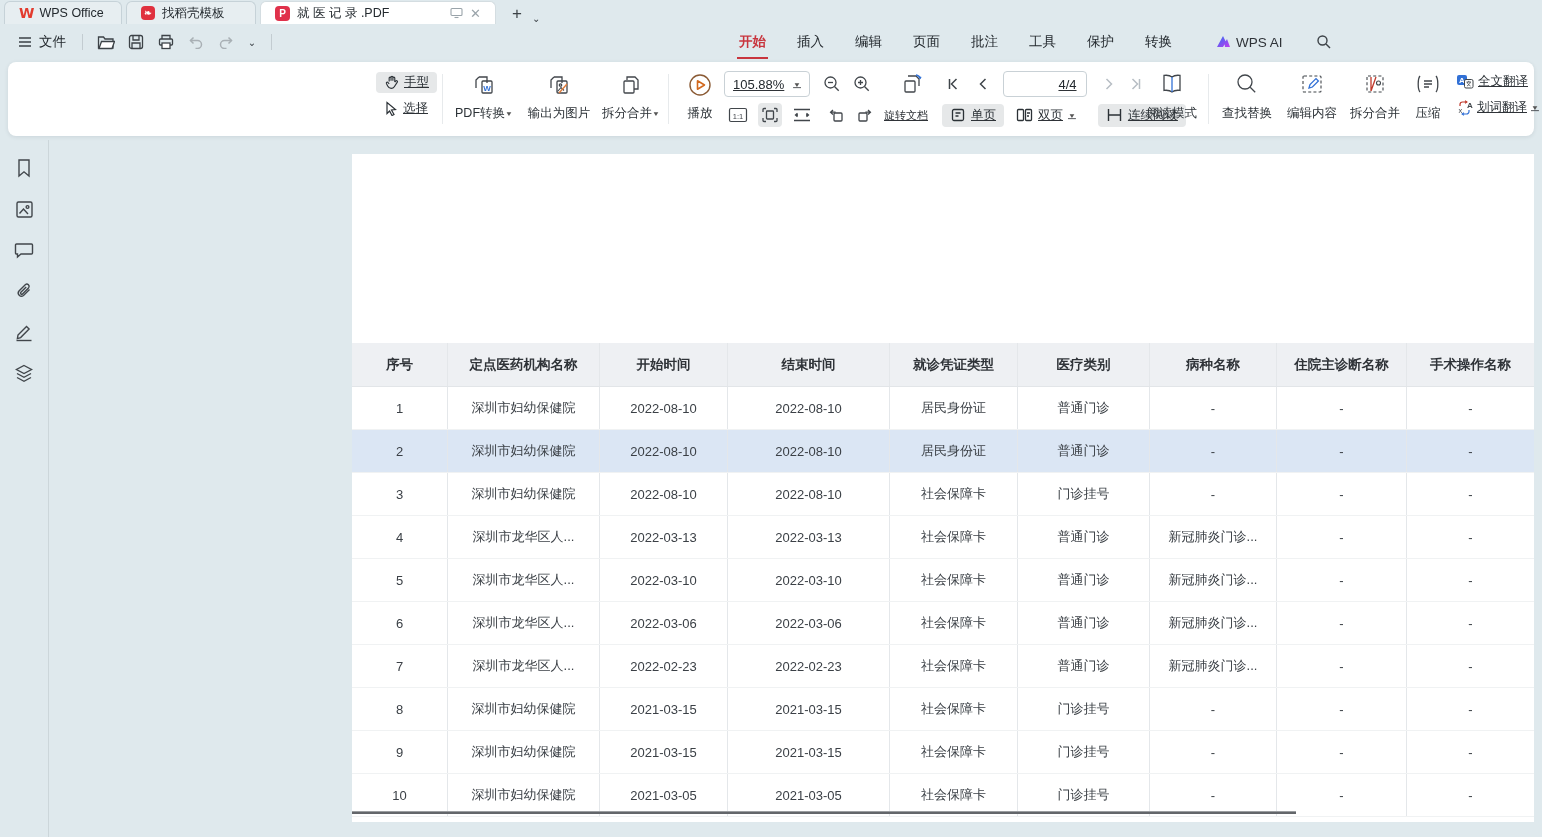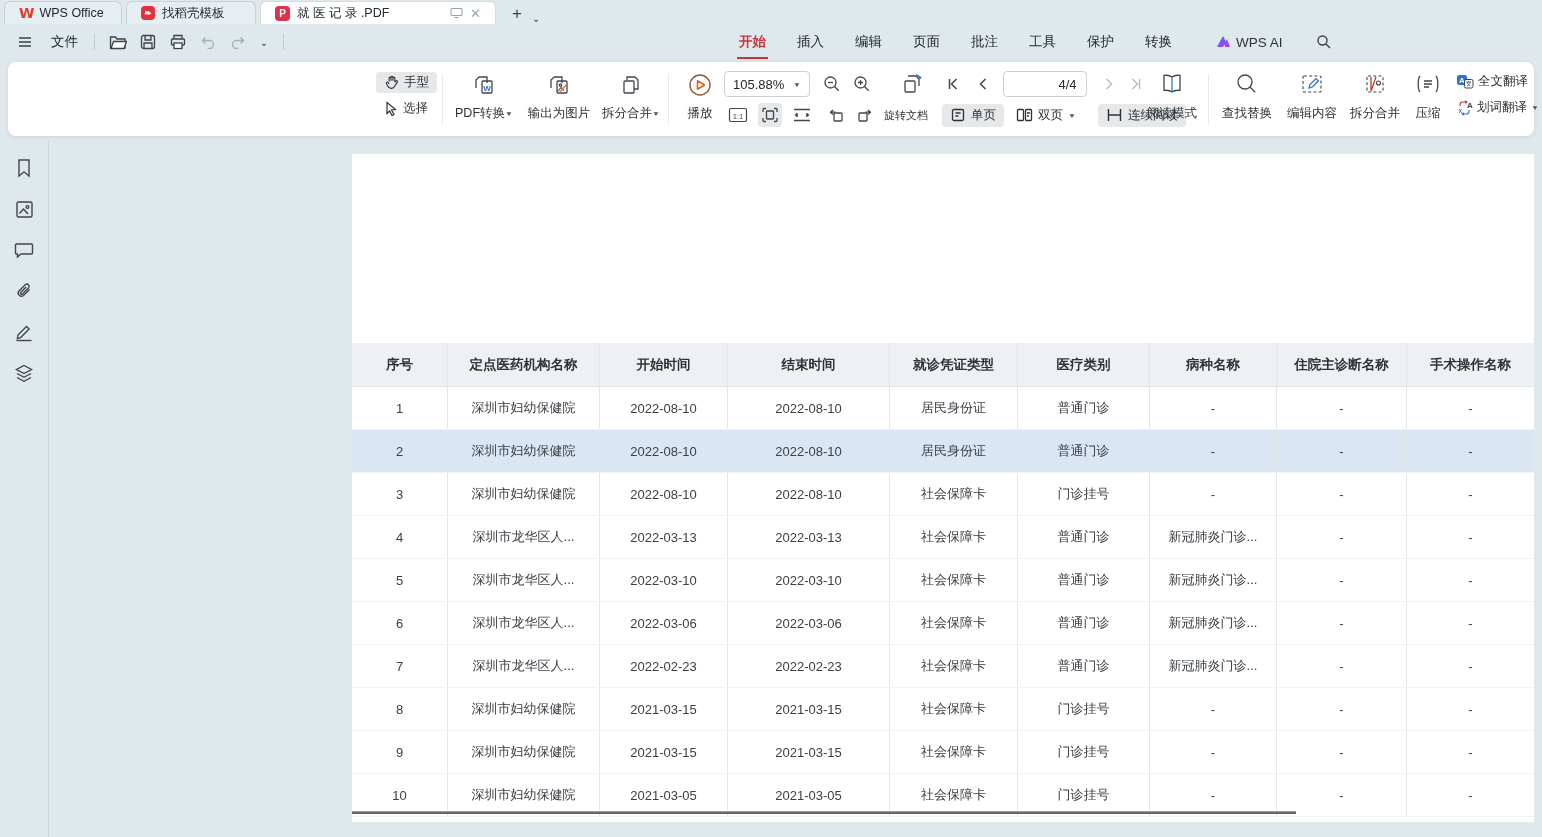--- a/index.html
+++ b/index.html
@@ -19,33 +19,33 @@
                display:flex; align-items:center; justify-content:center; font-weight:bold; }
   .pdf-ic { width:15px; height:15px; border-radius:4px; background:#e0314b; color:#fff; font-size:10px;
             display:flex; align-items:center; justify-content:center; font-weight:bold; }
   .tab-glyph { color:#9aa4aa; font-size:12px; line-height:1; }
   .newtab { font-size:17px; color:#3c4247; margin-left:12px; padding:0 4px; }
   .tab-chev { font-size:10px; color:#3c4247; margin-left:6px; }
 
   
   .menubar { position:absolute; top:24px; left:0; width:100%; height:36px; display:flex; align-items:center; }
   .mb-left { display:flex; align-items:center; gap:4px; padding-left:12px; }
-  .filebtn { display:flex; align-items:center; gap:19px; font-size:13.5px; color:#23292e; padding:4px 6px; }
+  .filebtn { display:flex; align-items:center; gap:7px; font-size:13.5px; color:#23292e; padding:4px 6px; }
   .vline { width:1px; height:16px; background:#c3ccd1; margin:0 6px; }
   .qicon { width:26px; height:24px; display:flex; align-items:center; justify-content:center; }
   .menus { position:absolute; left:737px; top:0; height:36px; display:flex; align-items:center; gap:27px; }
   .menu-item { font-size:13.5px; color:#23292e; padding:4px 2px; position:relative; }
   .menu-item.active { color:#c8353e; font-weight:bold; }
   .menu-item.active::after { content:""; position:absolute; left:0; right:0; bottom:-4px; height:2px; background:#c8353e; }
   .wpsai { display:flex; align-items:center; gap:5px; font-size:13.5px; }
 
   
   .panel { position:absolute; left:8px; top:62px; width:1526px; height:74px; background:#fff;
            border-radius:8px; box-shadow:0 1px 4px rgba(30,50,60,.10); }
-  .tb { position:absolute; } 
+  .tb { position:absolute;text-decoration:underline; } 
   .pill { display:flex; align-items:center; gap:5px; padding:2px 8px; border-radius:4px; font-size:12.5px; color:#2b3136; }
   .pill.on { background:#e6e8e9; }
   .bigbtn { position:absolute; top:8px; height:58px; display:flex; flex-direction:column; align-items:center;
             justify-content:space-between; padding:2px 0 6px 0; font-size:12.5px; color:#2b3136; }
   .bigbtn .lbl { display:flex; align-items:center; gap:0; white-space:nowrap; }
   .vdiv { position:absolute; top:12px; width:1px; height:50px; background:#e7eaec; }
   .chev { font-size:8px; color:#555; transform:scaleY(.8); }
   .selbox { display:flex; align-items:center; justify-content:space-between; width:86px; height:26px;
             border:1px solid #c9d1d6; border-radius:4px; padding:0 8px; font-size:13px; color:#23292e; background:#fff; }
   .pagebox { width:84px; height:26px; border:1px solid #c9d1d6; border-radius:4px; display:flex;

